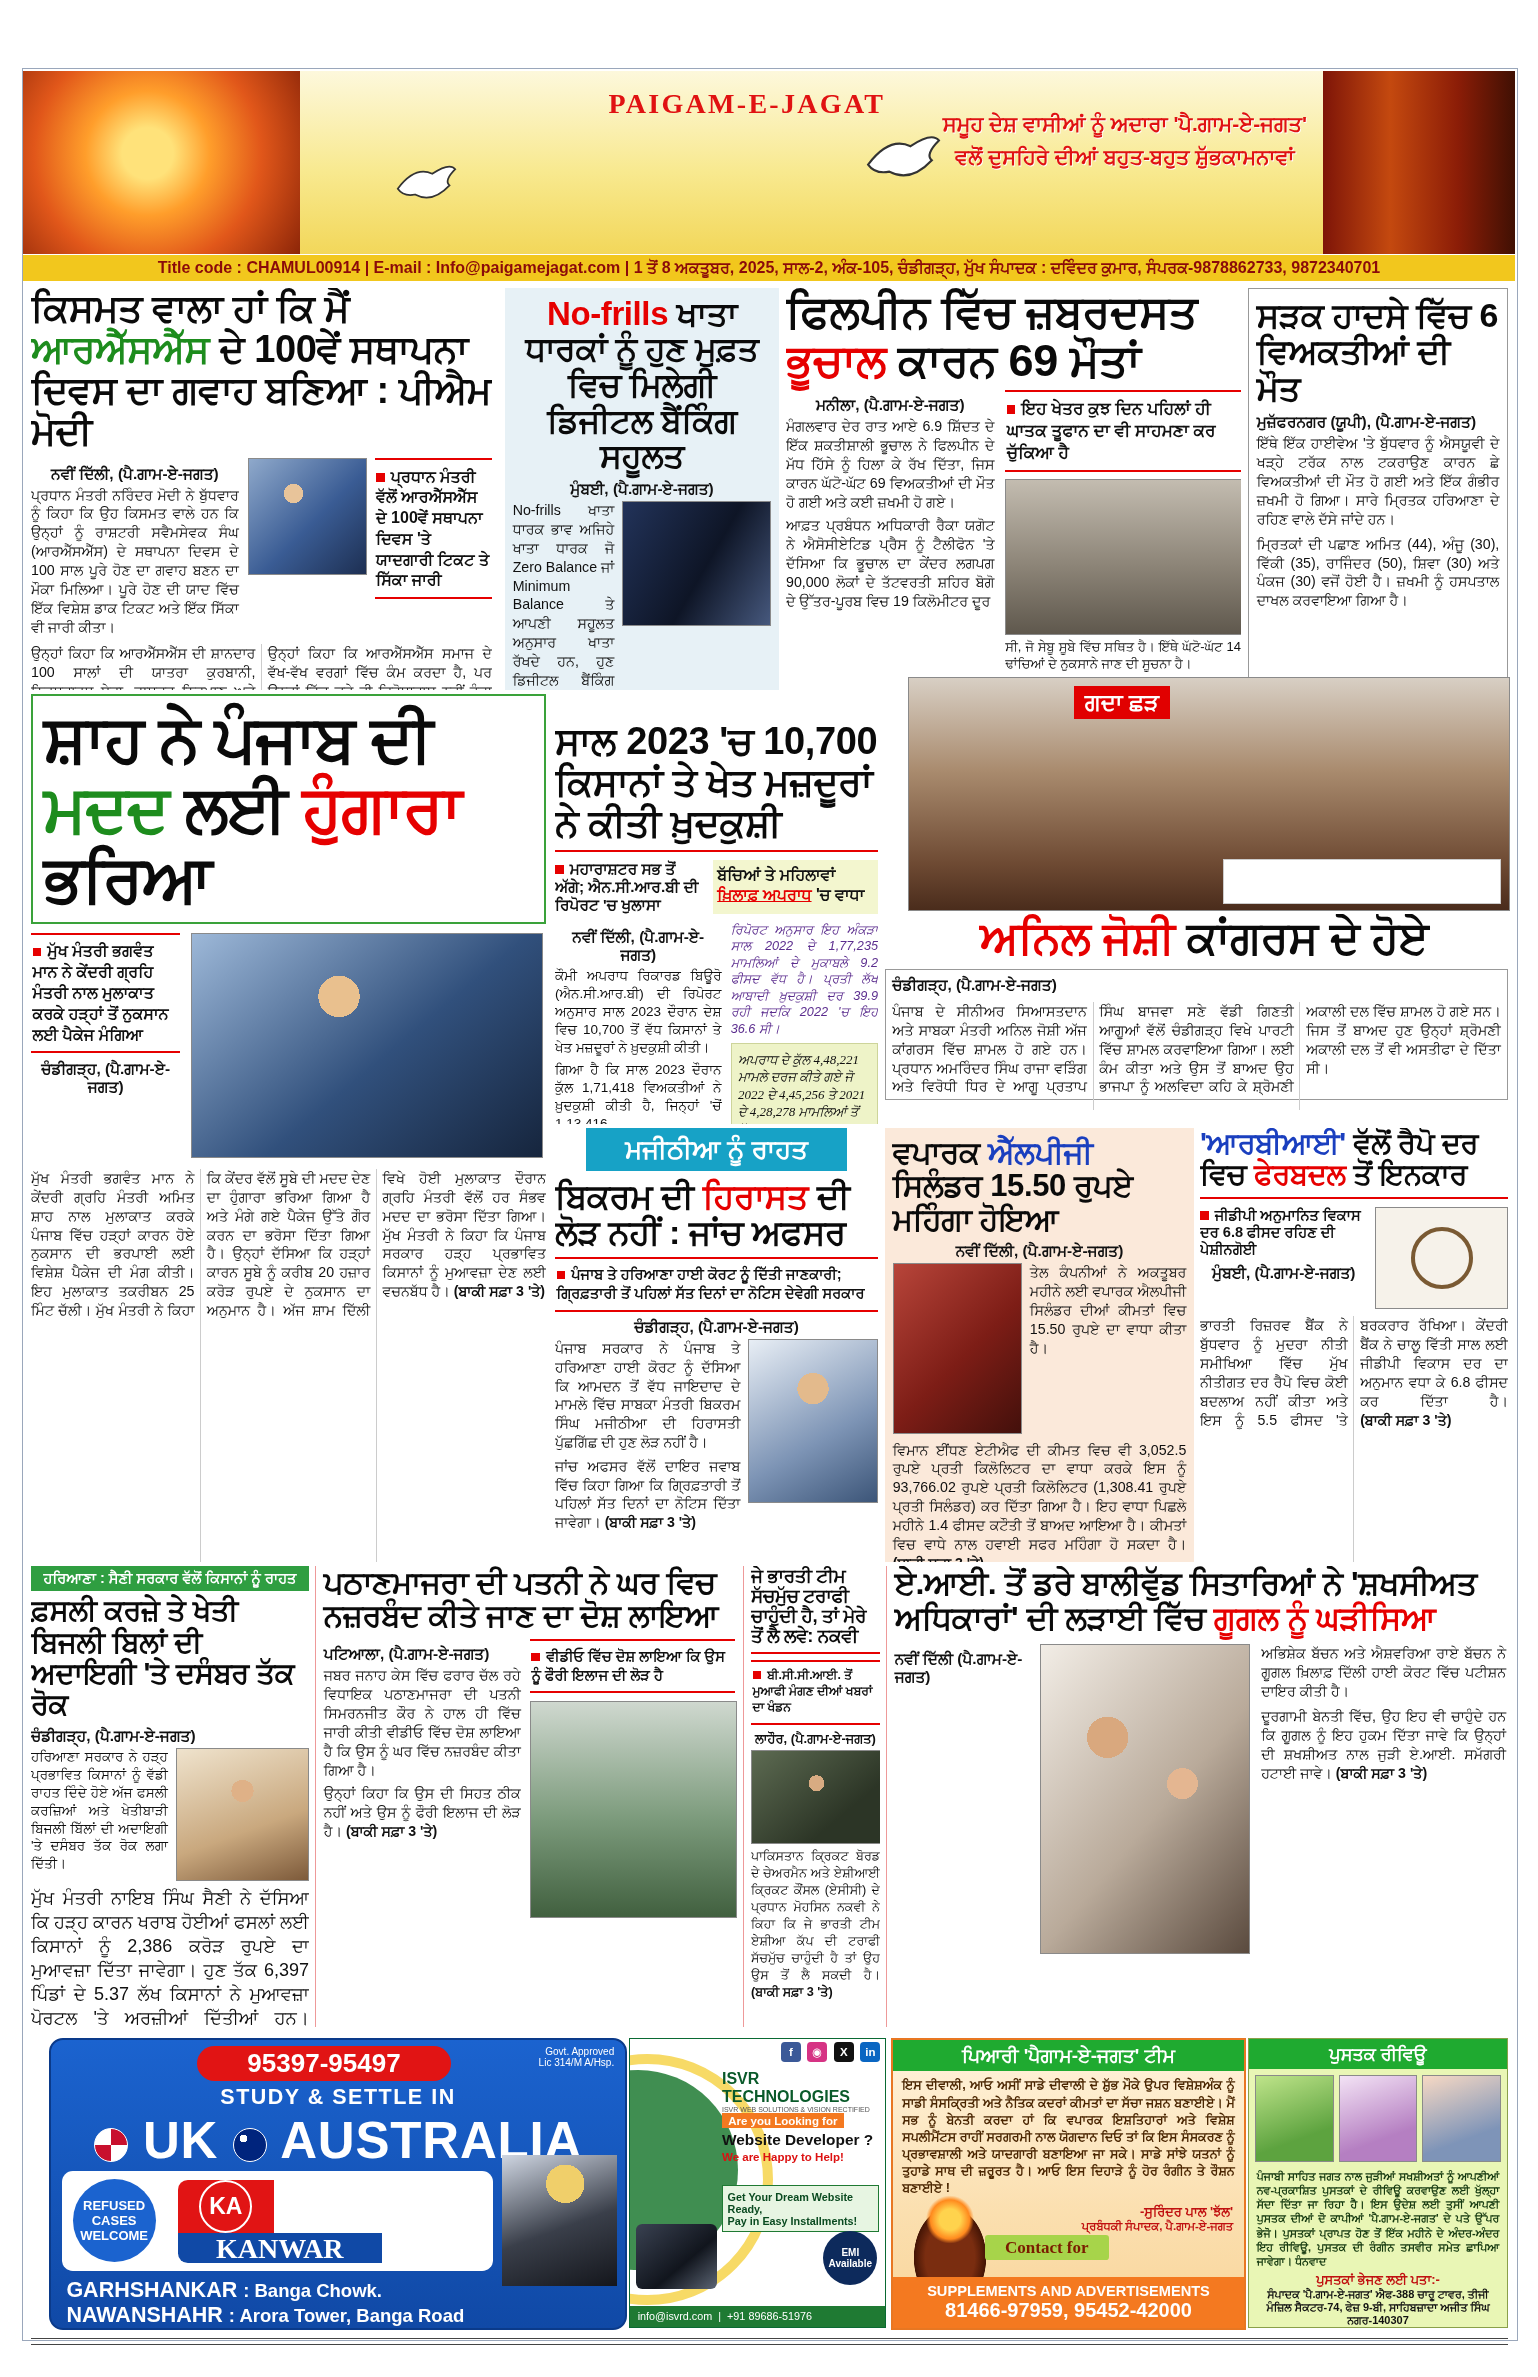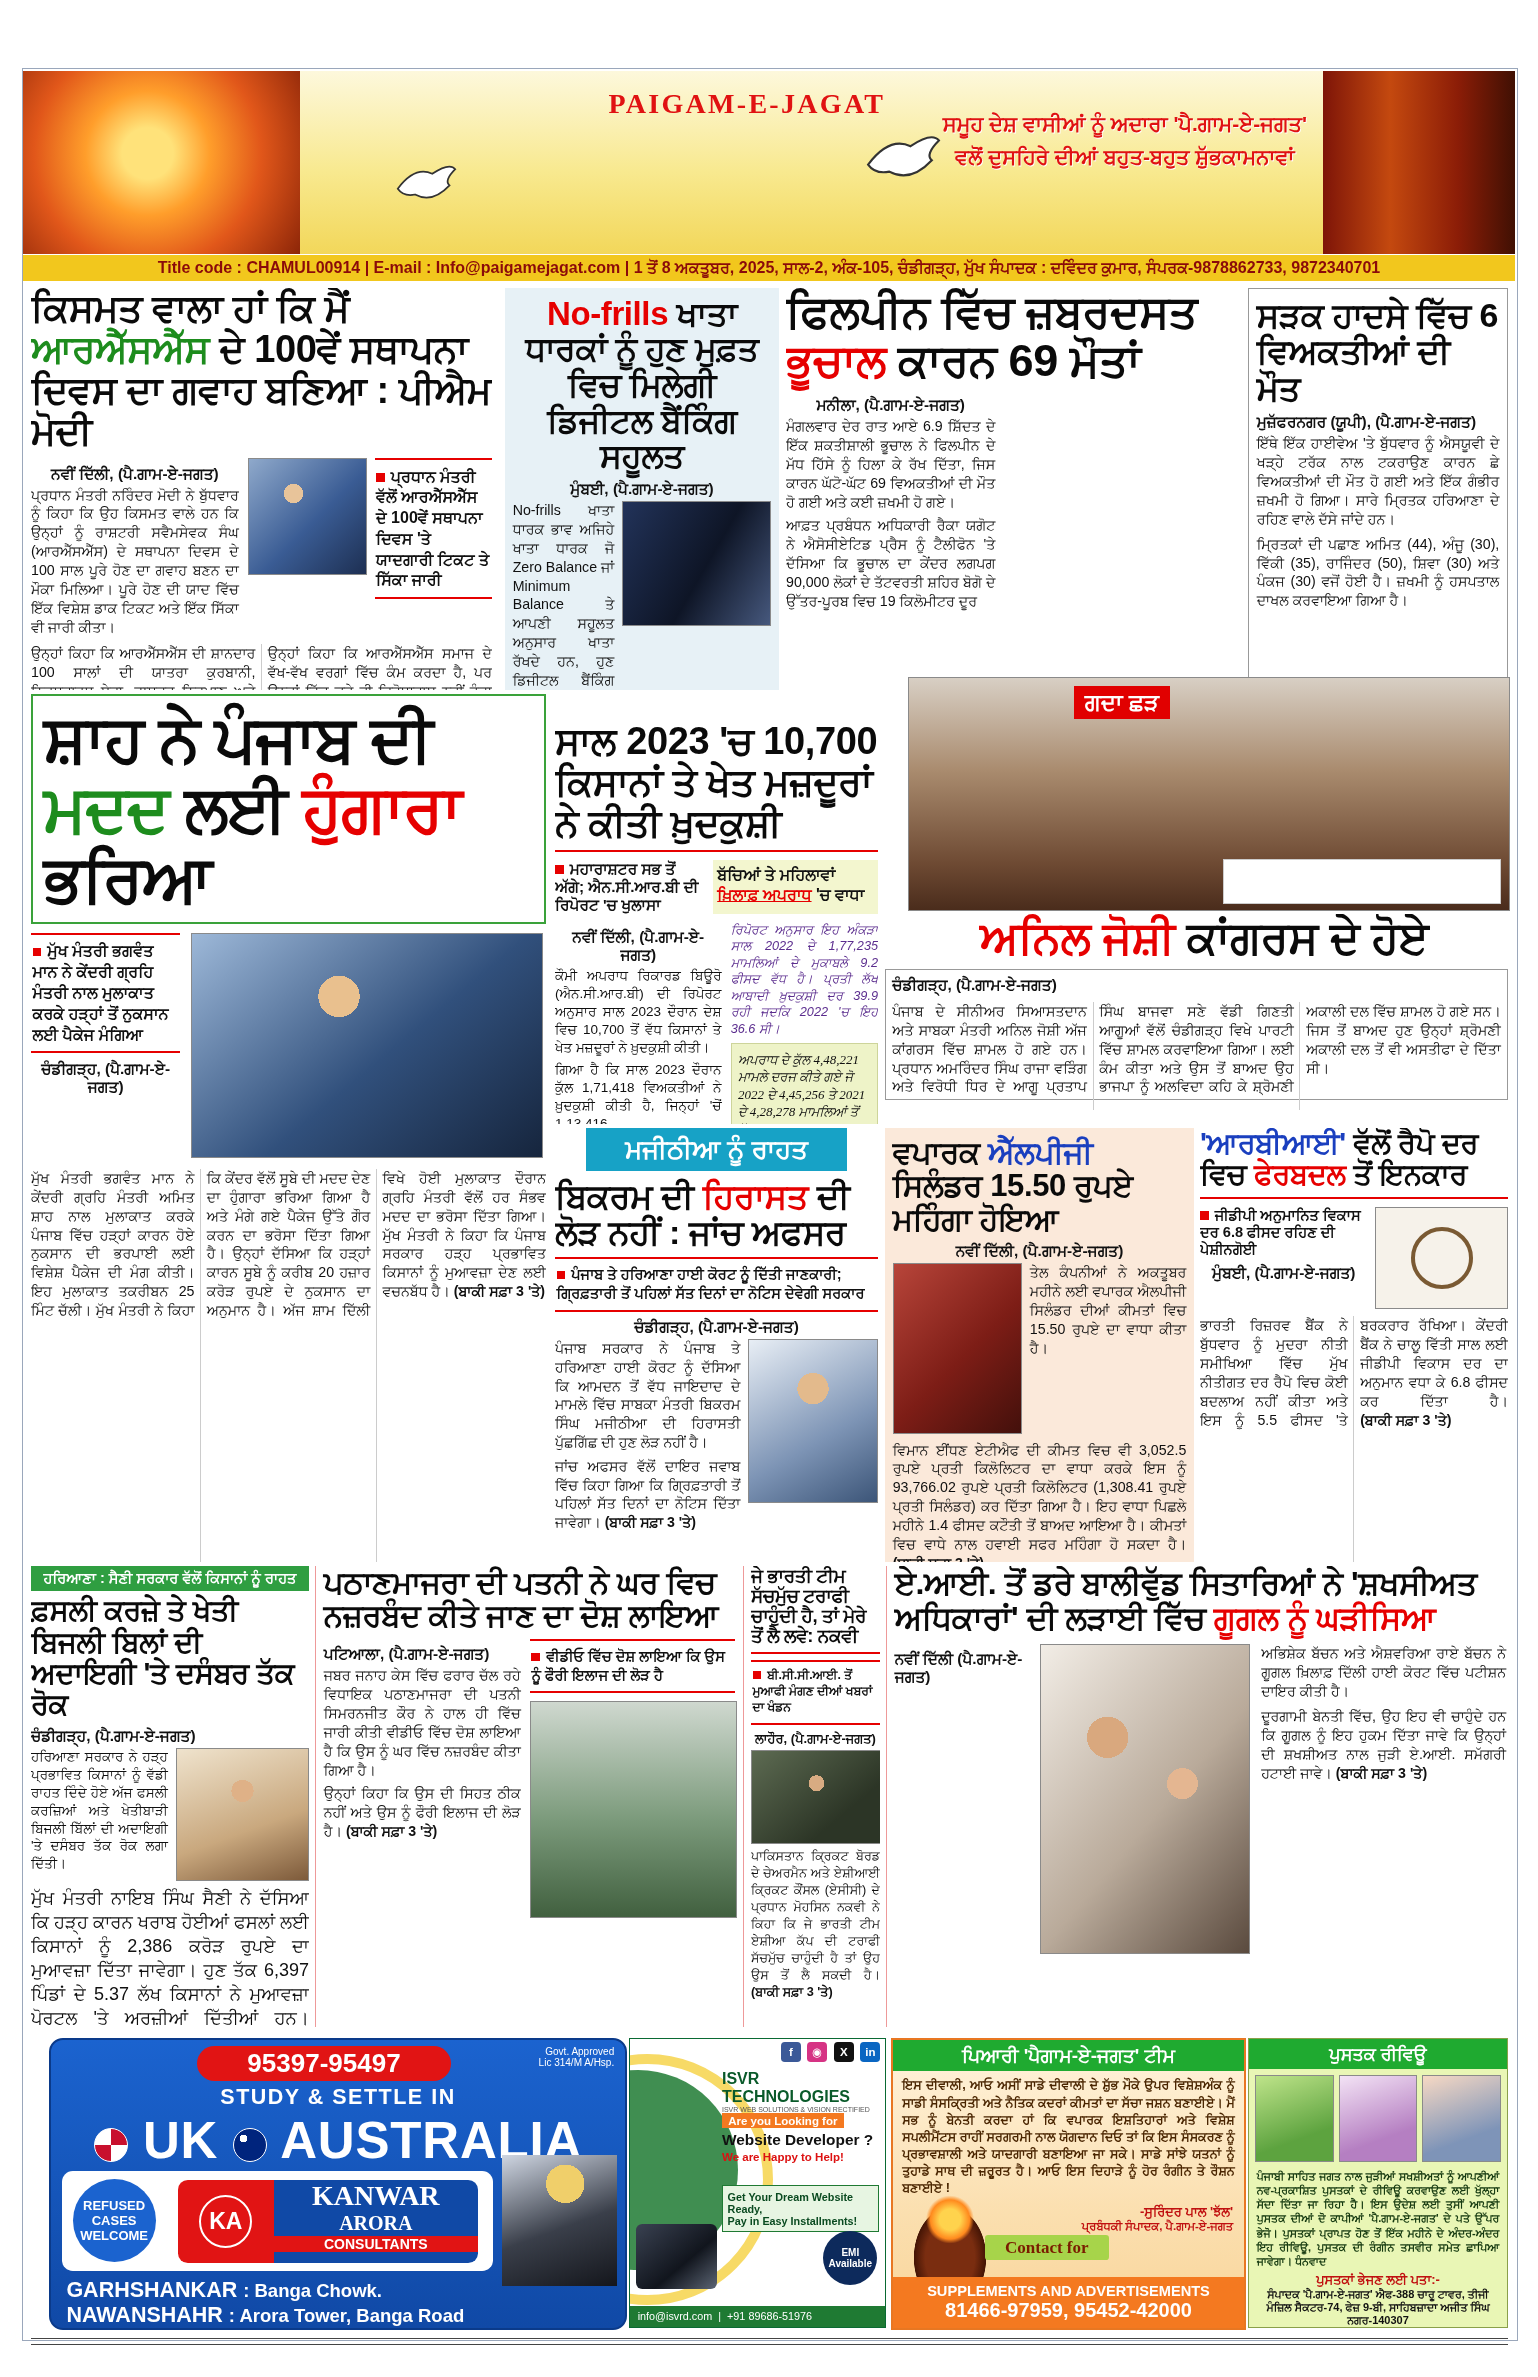--- a/index.html
+++ b/index.html
@@ -63,21 +63,21 @@
   .ph-consult{background:radial-gradient(circle at 55% 22%,#f0cf6a 0 16%,transparent 16%),linear-gradient(160deg,#cfd6e2,#3a3f4a 55%,#14161c);}
   .ph-book1{background:linear-gradient(160deg,#bfe48a,#5da33f 70%);}
   .ph-book2{background:linear-gradient(160deg,#f3e3f5,#b57fc2 70%);}
   .ph-book3{background:linear-gradient(160deg,#f7d9c4,#7e94b8 70%);}
   .ph-laptop{background:linear-gradient(140deg,#3a4252,#11151d 60%,#5c6574);border-radius:6.2px;}
   
   .ad-kanwar{background:linear-gradient(180deg,#1b63cf,#1049a6);border-radius:14px;border:2.3px solid #0a3a8a;overflow:hidden;}
   .pill{background:#e11414;color:#fff;font-weight:900;border-radius:31px;text-align:center;}
   .whitebox{background:#fff;border-radius:10.8px;}
   .circle-blue{background:#1b63cf;border-radius:50%;color:#fff;font-weight:bold;text-align:center;}
-  .ka-lock{display:flex;border-radius:10.8px;overflow:hidden;border:1.5px solid #fff;}
+  .ka-lock{display:flex;border-radius:10.8px;overflow:hidden;border:1.5px solid #fff;flex-direction:column;}
   .ad-isvr{background:#ffffff;border:1.5px solid #0a6a33;overflow:hidden;}
   .isvr-curve{position:absolute;border-radius:50%;}
   .soc{display:inline-block;width:20px;height:20px;border-radius:3.8px;color:#fff;font-weight:bold;
        font-size:11.5px;text-align:center;line-height:20px;margin-left:3.1px;}
   .ad-appeal{background:linear-gradient(180deg,#fff3dc,#fbdFAF 60%,#f9d59a);border:2.3px solid #e87722;overflow:hidden;}
   .greenbar{background:#1faa30;color:#fff;font-weight:bold;text-align:center;font-size:19px;padding:4.6px;}
   .orange-foot{background:#f47920;color:#fff;font-weight:bold;text-align:center;}
   .ad-book{background:#e9f6b5;border:1.5px solid #8aa04a;overflow:hidden;}
   .diya{position:absolute;width:92px;height:85px;
     background:radial-gradient(circle at 50% 30%,#ffd34d 0 14%,#ff8a1e 26%,transparent 32%),
@@ -141,20 +141,25 @@
   </section>
 
   <section class="art" style="left:786px;top:288px;width:455px;height:402px">
     <h2 class="hl" style="font-size:45px"><span>ਫਿਲਪੀਨ ਵਿੱਚ ਜ਼ਬਰਦਸਤ </span><span class="red">ਭੂਚਾਲ</span><span> ਕਾਰਨ 69 ਮੌਤਾਂ</span></h2>
     <div style="display:flex;gap:10.8px;margin-top:4.6px">
       <div style="width:46%">
         <div class="byline">ਮਨੀਲਾ, (ਪੈ.ਗਾਮ-ਏ-ਜਗਤ)</div>
         <div class="body">ਮੰਗਲਵਾਰ ਦੇਰ ਰਾਤ ਆਏ 6.9 ਸ਼ਿੱਦਤ ਦੇ ਇੱਕ ਸ਼ਕਤੀਸ਼ਾਲੀ ਭੂਚਾਲ ਨੇ ਫਿਲਪੀਨ ਦੇ ਮੱਧ ਹਿੱਸੇ ਨੂੰ ਹਿਲਾ ਕੇ ਰੱਖ ਦਿੱਤਾ, ਜਿਸ ਕਾਰਨ ਘੱਟੋ-ਘੱਟ 69 ਵਿਅਕਤੀਆਂ ਦੀ ਮੌਤ ਹੋ ਗਈ ਅਤੇ ਕਈ ਜ਼ਖਮੀ ਹੋ ਗਏ।</div>
         <div class="body" style="margin-top:4.6px">ਆਫ਼ਤ ਪ੍ਰਬੰਧਨ ਅਧਿਕਾਰੀ ਰੈਕਾ ਯਗੋਟ ਨੇ ਐਸੋਸੀਏਟਿਡ ਪ੍ਰੈਸ ਨੂੰ ਟੈਲੀਫੋਨ 'ਤੇ ਦੱਸਿਆ ਕਿ ਭੂਚਾਲ ਦਾ ਕੇਂਦਰ ਲਗਪਗ 90,000 ਲੋਕਾਂ ਦੇ ਤੱਟਵਰਤੀ ਸ਼ਹਿਰ ਬੋਗੋ ਦੇ ਉੱਤਰ-ਪੂਰਬ ਵਿਚ 19 ਕਿਲੋਮੀਟਰ ਦੂਰ</div>
       </div>
+      <div style="width:52%">
+        <div class="rule-bullet" style="font-size:17px"><span class="sq"></span><span>ਇਹ ਖੇਤਰ ਕੁਝ ਦਿਨ ਪਹਿਲਾਂ ਹੀ ਘਾਤਕ ਤੂਫਾਨ ਦਾ ਵੀ ਸਾਹਮਣਾ ਕਰ ਚੁੱਕਿਆ ਹੈ</span></div>
+        <div class="photo ph-quake" style="width:100%;height:154px;margin-top:6.2px"></div>
+        <div class="caption" style="margin-top:4.6px">ਸੀ, ਜੋ ਸੇਬੂ ਸੂਬੇ ਵਿੱਚ ਸਥਿਤ ਹੈ। ਇੱਥੇ ਘੱਟੋ-ਘੱਟ 14 ਢਾਂਚਿਆਂ ਦੇ ਨੁਕਸਾਨੇ ਜਾਣ ਦੀ ਸੂਚਨਾ ਹੈ।</div>
+      </div>
     </div>
   </section>
 
   <section class="art" style="left:1248px;top:288px;width:260px;height:402px;border:1.2px solid #999;padding:7.7px;box-sizing:border-box">
     <h2 class="hl" style="font-size:34px">ਸੜਕ ਹਾਦਸੇ ਵਿੱਚ 6 ਵਿਅਕਤੀਆਂ ਦੀ ਮੌਤ</h2>
     <div class="byline" style="text-align:left">ਮੁਜ਼ੱਫਰਨਗਰ (ਯੂਪੀ), (ਪੈ.ਗਾਮ-ਏ-ਜਗਤ)</div>
     <div class="body">ਇੱਥੇ ਇੱਕ ਹਾਈਵੇਅ 'ਤੇ ਬੁੱਧਵਾਰ ਨੂੰ ਐਸਯੂਵੀ ਦੇ ਖੜ੍ਹੇ ਟਰੱਕ ਨਾਲ ਟਕਰਾਉਣ ਕਾਰਨ ਛੇ ਵਿਅਕਤੀਆਂ ਦੀ ਮੌਤ ਹੋ ਗਈ ਅਤੇ ਇੱਕ ਗੰਭੀਰ ਜ਼ਖਮੀ ਹੋ ਗਿਆ। ਸਾਰੇ ਮ੍ਰਿਤਕ ਹਰਿਆਣਾ ਦੇ ਰਹਿਣ ਵਾਲੇ ਦੱਸੇ ਜਾਂਦੇ ਹਨ।</div>
     <div class="body" style="margin-top:6.2px">ਮ੍ਰਿਤਕਾਂ ਦੀ ਪਛਾਣ ਅਮਿਤ (44), ਅੰਜੂ (30), ਵਿੱਕੀ (35), ਰਾਜਿੰਦਰ (50), ਸ਼ਿਵਾ (30) ਅਤੇ ਪੰਕਜ (30) ਵਜੋਂ ਹੋਈ ਹੈ। ਜ਼ਖਮੀ ਨੂੰ ਹਸਪਤਾਲ ਦਾਖਲ ਕਰਵਾਇਆ ਗਿਆ ਹੈ।</div>
   </section>
 

